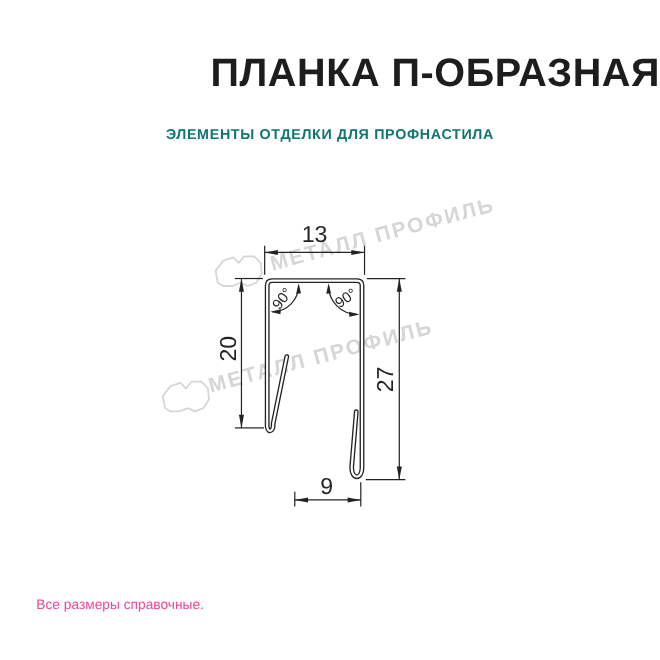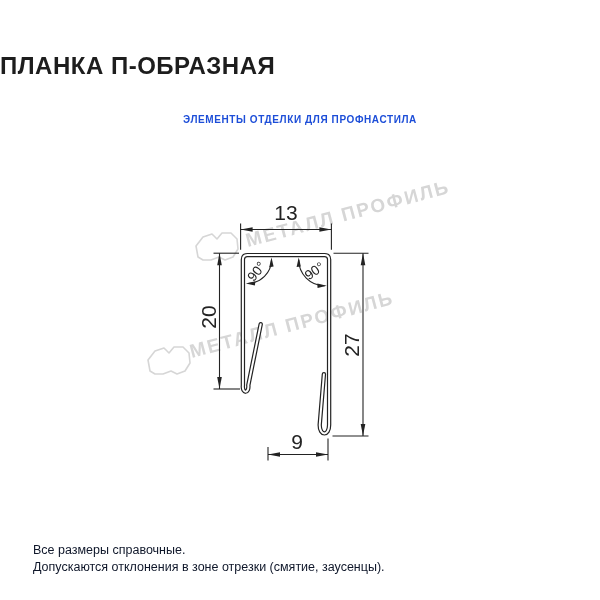--- a/index.html
+++ b/index.html
@@ -2,41 +2,41 @@
 <html><head>
 <meta charset="utf-8">
 <style>
   html,body{margin:0;padding:0;background:#fff;}
   #stage{
     position:relative;width:600px;height:600px;background:#ffffff;
     overflow:hidden;font-family:"Liberation Sans",sans-serif;
   }
   
   .title{
-    position:absolute;left:0;top:51px;width:100%;text-align:left;
-    font-weight:700;font-size:24px;line-height:29px;letter-spacing:.5px;
+    position:absolute;left:0;top:51px;width:100%;text-align:right;
+    font-weight:700;font-size:36px;line-height:29px;letter-spacing:.5px;
     color:#1d1d1d;
   }
   .subtitle{
     position:absolute;left:0;top:114px;width:100%;text-align:center;
-    font-weight:700;font-size:10px;letter-spacing:.6px;color:#1d4ed8;
+    font-weight:700;font-size:13px;letter-spacing:.6px;color:#0f766e;
   }
   
   .wm-text{
     position:absolute;white-space:nowrap;color:#d6d6d6;
     font-weight:700;font-size:19px;letter-spacing:2px;
     transform:translate(-50%,-50%) rotate(-15deg);
   }
   .wm1{left:348px;top:214px;}
   .wm2{left:292px;top:325px;}
   .layer{position:absolute;left:0;top:0;}
   
   .footer{
     position:absolute;left:33px;top:542px;font-size:12.5px;line-height:16.5px;
-    color:#0f172a;font-weight:400;
+    color:#ec4899;font-weight:400;
   }
   svg text{font-family:"Liberation Sans",sans-serif;}
 </style>
 </head>
 <body>
 
 <div id="stage">
 
   <svg class="layer" width="600" height="600" viewBox="0 0 600 600" aria-hidden="true">
 
@@ -117,16 +117,15 @@
     </g>
   </svg>
 
   <div class="title">
     <div>ПЛАНКА П-ОБРАЗНАЯ</div>
   </div>
   <div class="subtitle">ЭЛЕМЕНТЫ ОТДЕЛКИ ДЛЯ ПРОФНАСТИЛА</div>
 
   <div class="footer">
     <div>Все размеры справочные.</div>
-    <div>Допускаются отклонения в зоне отрезки (смятие, заусенцы).</div>
   </div>
 
 </div>
 
 </body></html>

